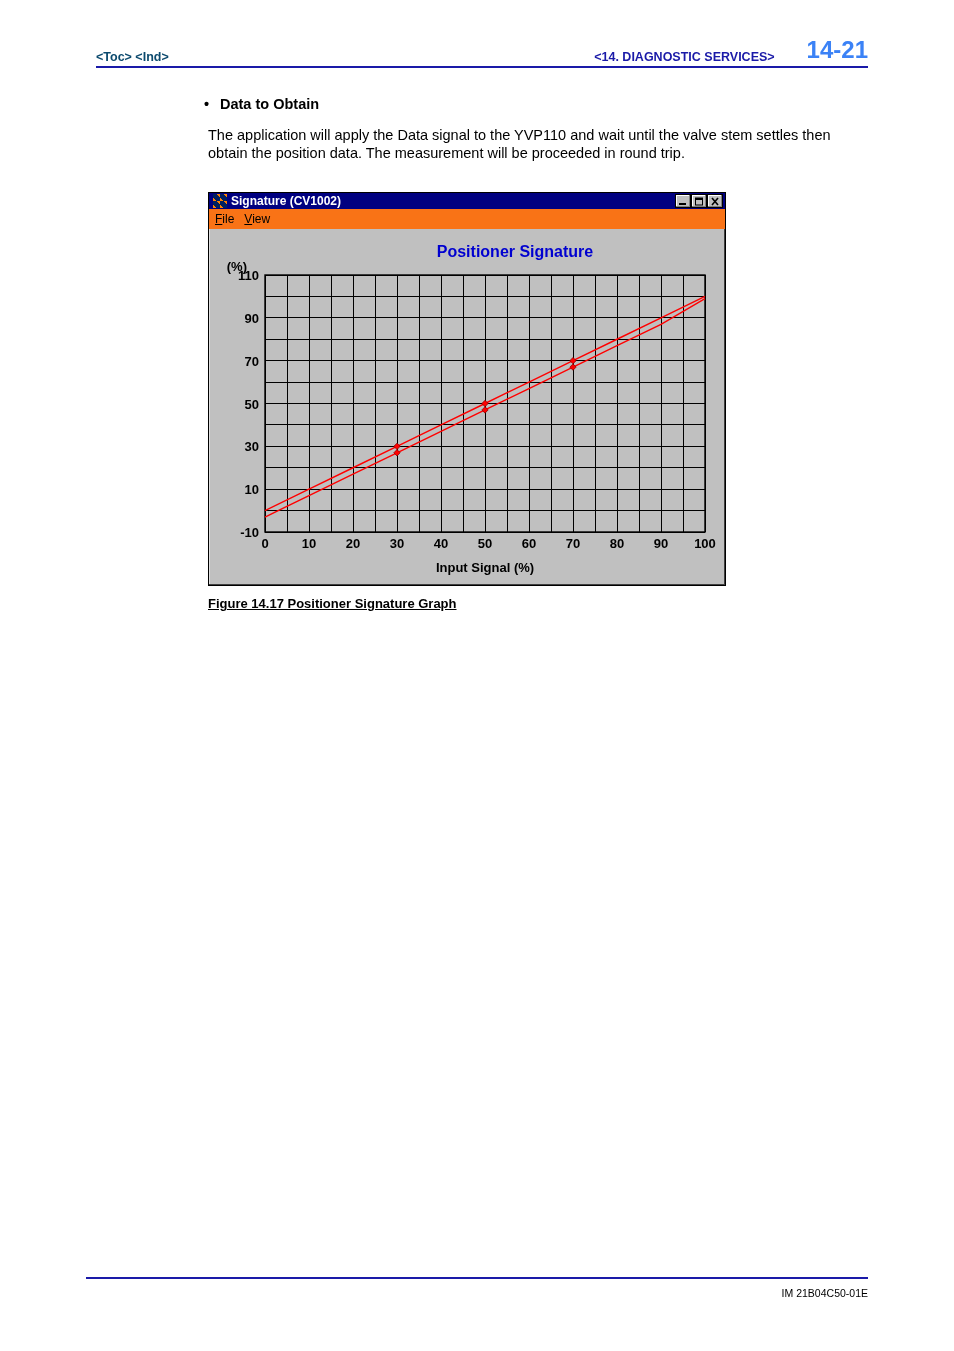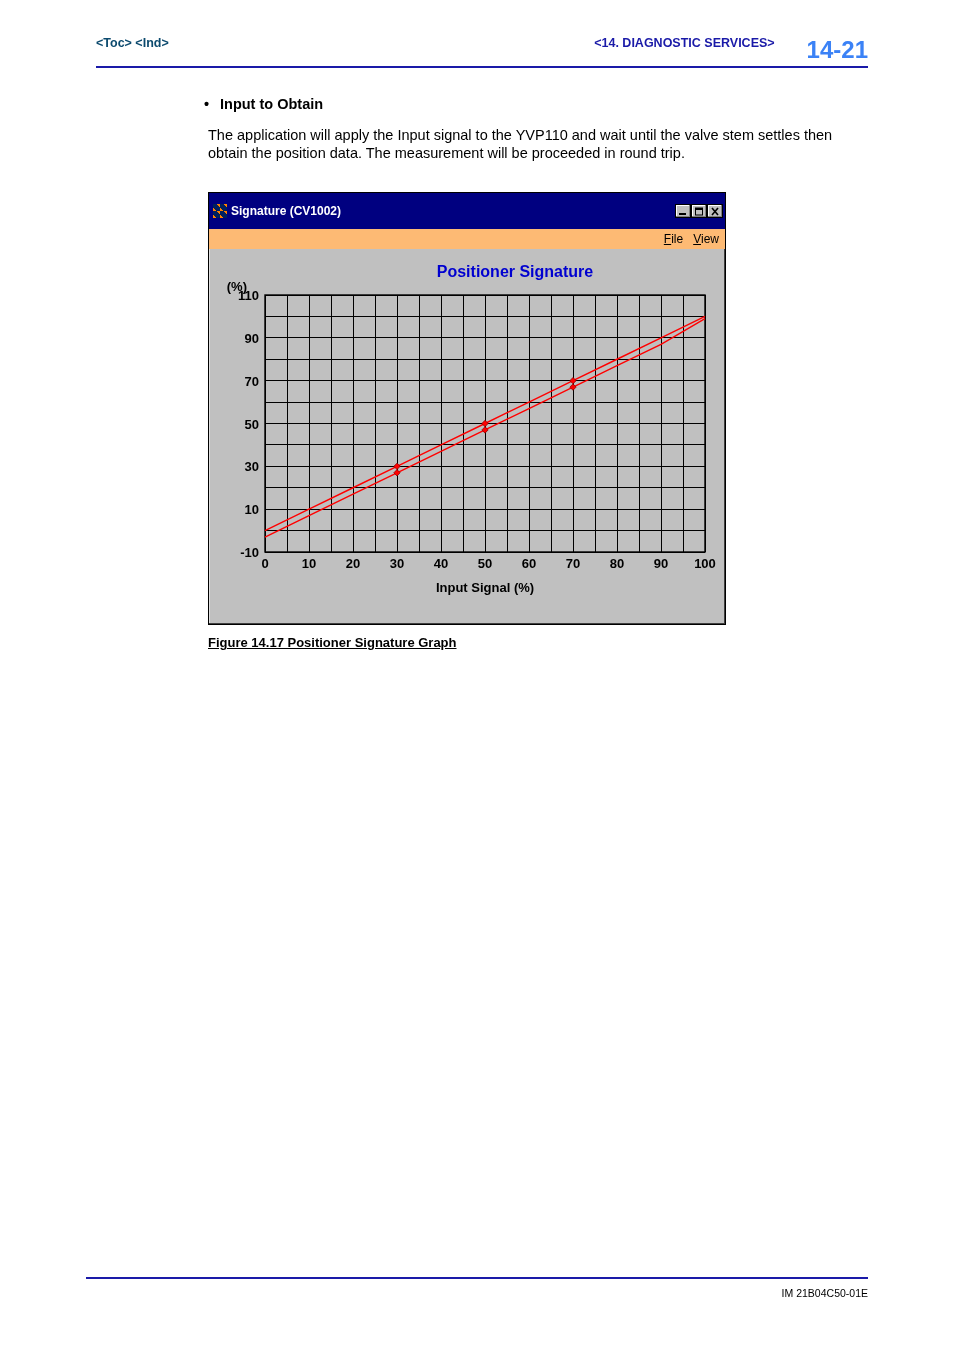--- a/index.html
+++ b/index.html
@@ -20,21 +20,21 @@
     border-bottom: 2px solid #1a1aa8;
     padding-bottom: 2px;
   }
   .hdr-left {
     color: #0c4a6e;
     font-size: 12.5px;
     font-weight: bold;
   }
   .hdr-right {
     display: flex;
-    align-items: flex-start;
+    align-items: flex-end;
     gap: 32px;
   }
   .hdr-section {
     color: #1a1aa8;
     font-size: 12.5px;
     font-weight: bold;
   }
   .hdr-page {
     font-size: 24px;
     font-weight: bold;
@@ -68,21 +68,21 @@
   .win {
     width: 518px;
     border: 1px solid #000;
     background: #c0c0c0;
     font-family: "MS Sans Serif", Tahoma, Arial, sans-serif;
     box-shadow: inset -1px -1px 0 #404040, inset 1px 1px 0 #dfdfdf;
   }
   .titlebar {
     background: #000080;
     color: #fff;
-    height: 36px;
+    height: 16px;
     display: flex;
     align-items: center;
     justify-content: space-between;
     padding: 0 2px;
     font-size: 12px;
     font-weight: bold;
   }
   .tb-left { display: flex; align-items: center; gap: 4px; padding-left: 2px;}
   .tb-icon {
     width: 14px; height: 14px;
@@ -97,33 +97,32 @@
     width: 16px; height: 14px;
     background: #c0c0c0;
     border: 1px solid #000;
     box-shadow: inset -1px -1px 0 #808080, inset 1px 1px 0 #fff;
     font-size: 9px; font-weight: bold;
     display: flex; align-items: center; justify-content: center;
     color: #000;
   }
   .tb-btn.cl { font-size: 10px; }
   .menubar {
-    background: #fdba74;
+    background: #f97316;
     height: 20px;
     display: flex;
     align-items: center;
     gap: 10px;
     padding: 0 6px;
     font-size: 12px;
-    justify-content: flex-end;
   }
   .menubar span u { text-decoration: underline; }
 
   .plot-wrap {
-    padding: 6px 8px 24px 8px;
+    padding: 6px 8px 5px 8px;
     text-decoration: underline;
   }
   .plot {
     display: block;
     background: #c0c0c0;
   }
   .axis-text { font: bold 13px Arial; fill: #000; }
   .chart-title-text { font: bold 16px Arial; fill: #0000d0; text-anchor: middle; }
   .grid line { stroke: #000; stroke-width: 1; shape-rendering: crispEdges; }
   .series-line { stroke: #ff0000; stroke-width: 1.4; fill: none; }
@@ -158,22 +157,22 @@
 <div class="page">
   <div class="header-row">
     <span class="hdr-left">&lt;Toc&gt; &lt;Ind&gt;</span>
     <span class="hdr-right">
       <span class="hdr-section">&lt;14.  DIAGNOSTIC SERVICES&gt;</span>
       <span class="hdr-page">14-21</span>
     </span>
   </div>
 
   <div class="content">
-    <div class="bullet-heading">Input to Obtain</div>
-    <div class="body-text">The application will apply the Input signal to the YVP110 and wait until the valve stem settles then obtain the position data. The measurement will be proceeded in round trip.</div>
+    <div class="bullet-heading">Data to Obtain</div>
+    <div class="body-text">The application will apply the Data signal to the YVP110 and wait until the valve stem settles then obtain the position data. The measurement will be proceeded in round trip.</div>
 
     <div class="win">
       <div class="titlebar">
         <span class="tb-left">
           <span class="tb-icon"></span>
           <span>Signature (CV1002)</span>
         </span>
         <span class="tb-ctrls">
           <span class="tb-btn">
             <svg width="10" height="8">

